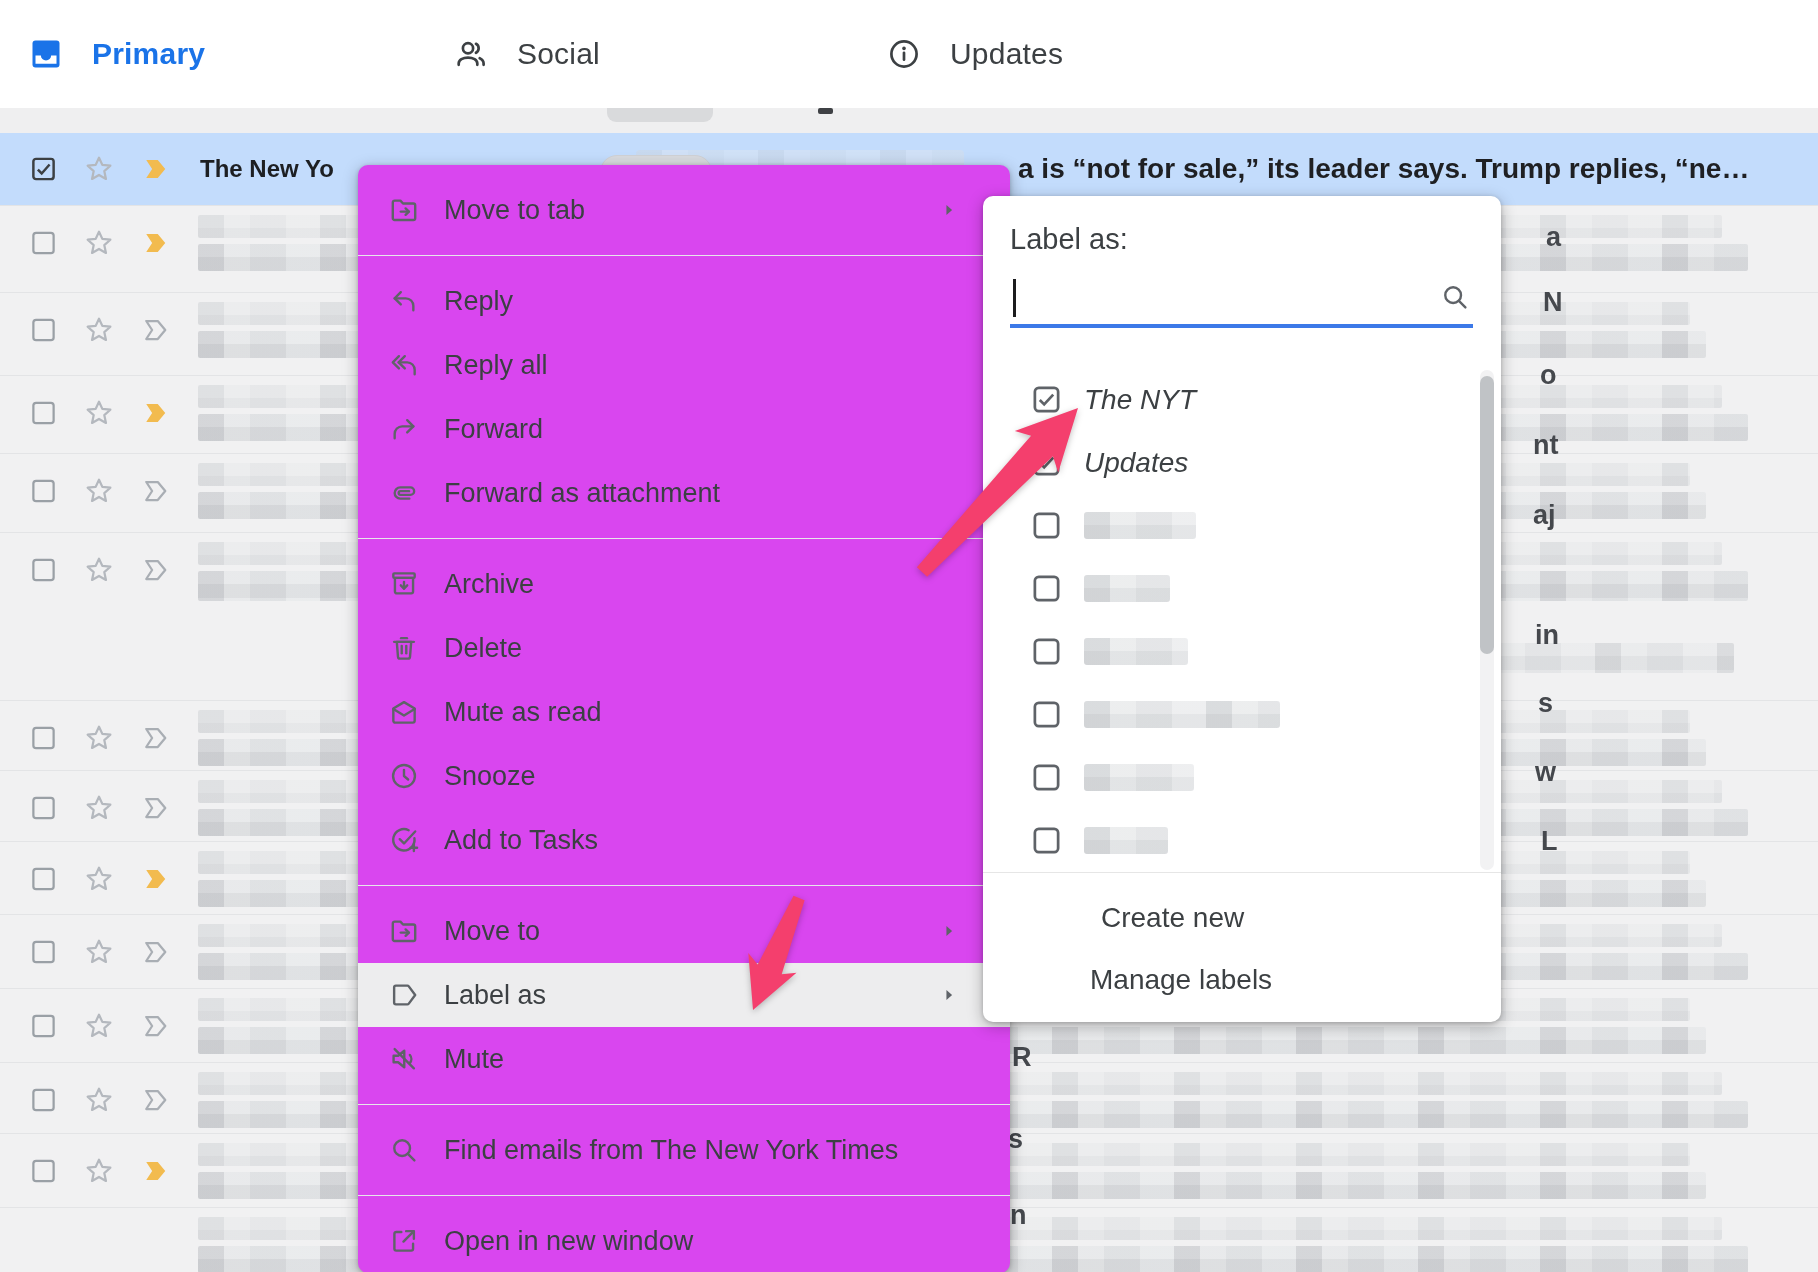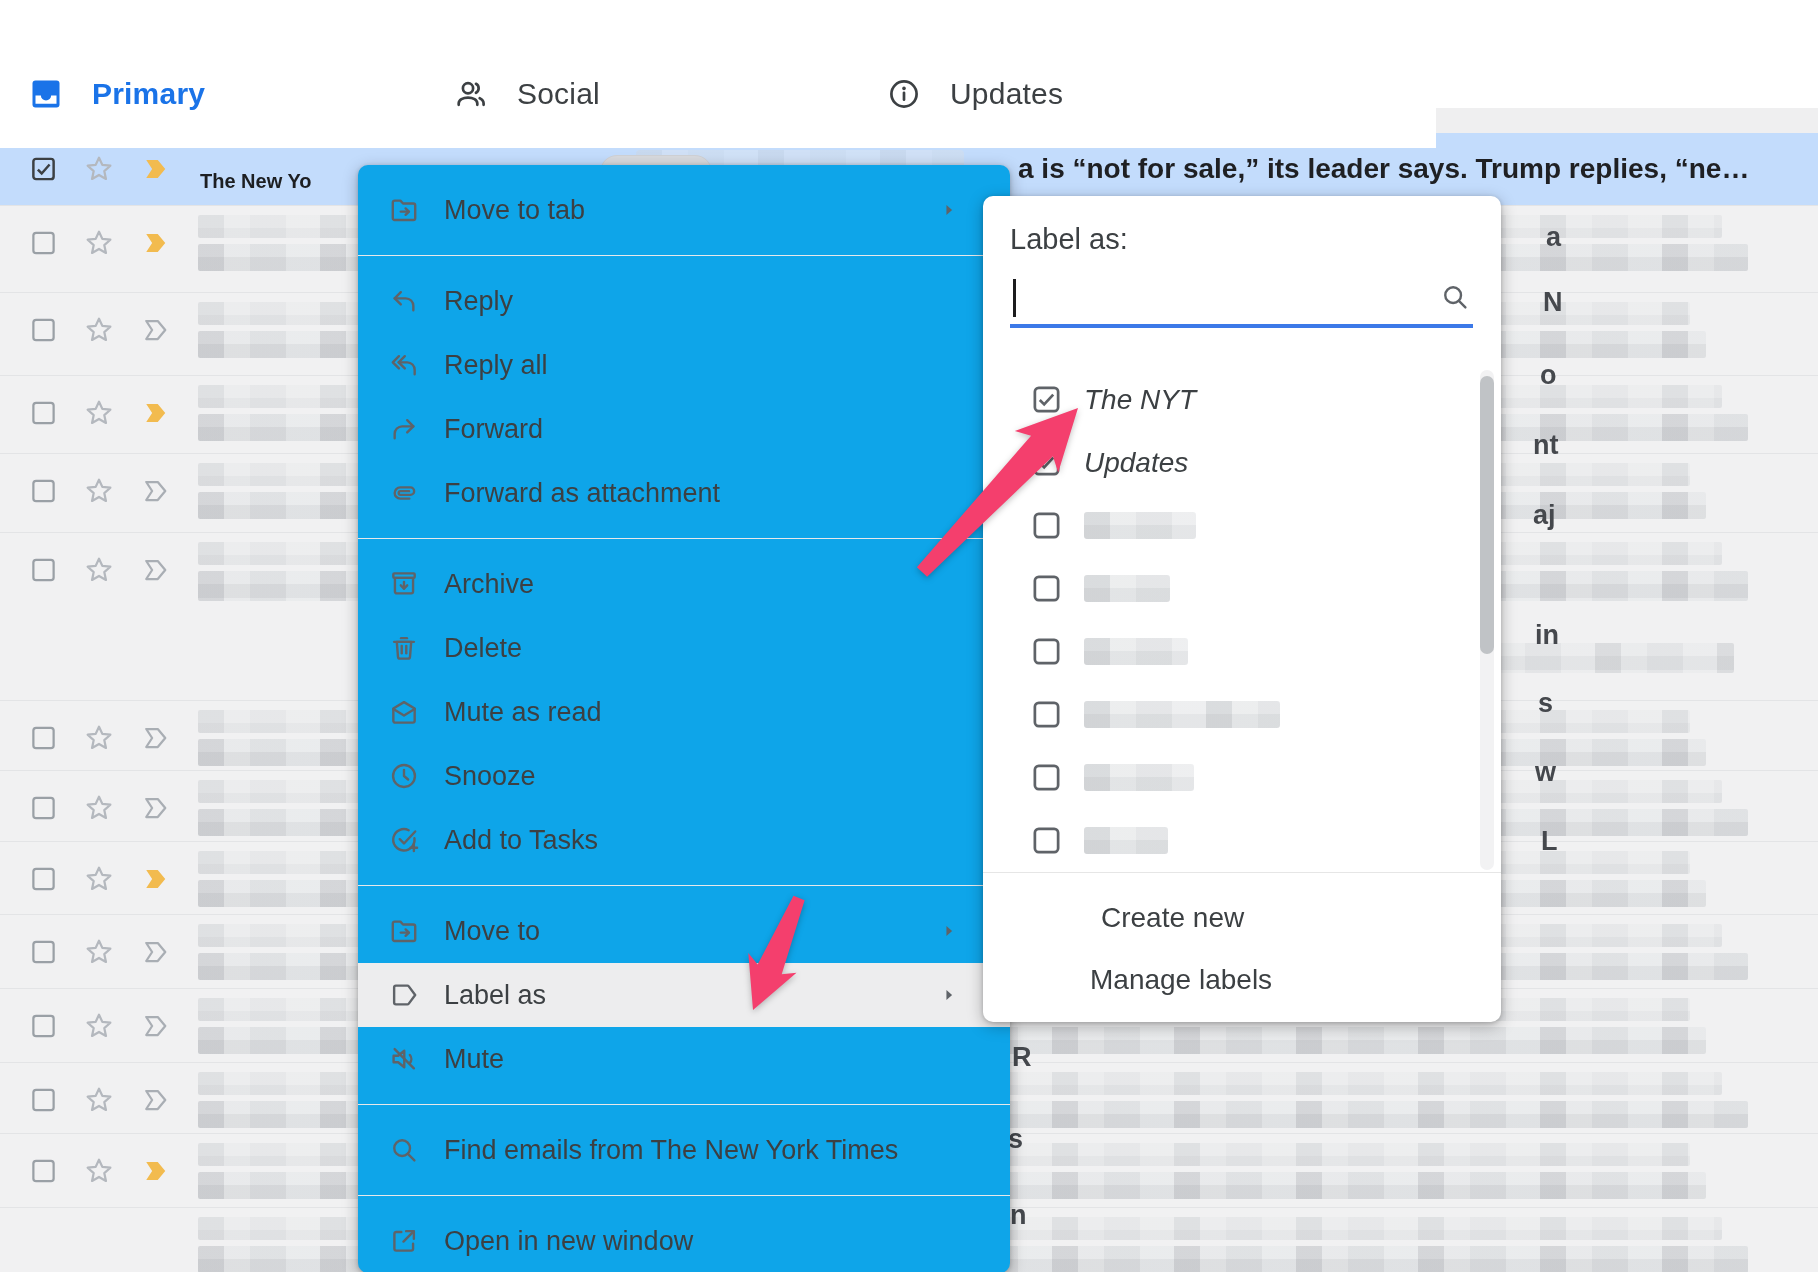--- a/index.html
+++ b/index.html
@@ -1,20 +1,20 @@
 <!DOCTYPE html>
 <html><head>
 <meta charset="utf-8">
 <style>
   html,body{margin:0;padding:0;background:#fff;}
   .stage{position:relative;width:1818px;height:1272px;overflow:hidden;background:#fff;
          font-family:"Liberation Sans","DejaVu Sans",sans-serif;}
 
   
-  .tabbar{position:absolute;left:0;top:0;width:1436px;height:108px;background:#fff;display:flex;z-index:2;margin-top:40px;}
+  .tabbar{position:absolute;left:0;top:0;width:1436px;height:108px;background:#fff;display:flex;z-index:2;}
   .tab{width:433px;display:flex;align-items:center;gap:28px;padding-left:20px;box-sizing:border-box;cursor:pointer;}
   .tab:first-child{padding-left:28px;}
   .tab .tlabel{font-size:30px;color:#3c4043;letter-spacing:.2px;}
   .tab.active .tlabel{color:#1a73e8;font-weight:bold;}
   .ticon{display:flex;align-items:center;}
   .tab-underline{position:absolute;left:8px;top:96px;width:398px;height:10px;border-radius:6px;background:#1967d2;}
 
   
   .strip{position:absolute;left:0;top:108px;width:1818px;height:25px;background:#efeff0;z-index:1;}
   .strip-pill{position:absolute;left:607px;top:0px;width:106px;height:14px;background:#d9dadc;border-radius:0 0 9px 9px;}
@@ -37,31 +37,31 @@
         repeating-linear-gradient(180deg, rgba(255,255,255,.14) 0 13px, rgba(120,125,132,.09) 13px 27px);
       border-radius:2px;}
   .b1{position:absolute;left:198px;top:9px;height:23px;right:128px;opacity:.55;}
   .b2{position:absolute;left:198px;top:38px;height:27px;right:70px;opacity:.9;}
   .row:nth-child(even) .b1{right:96px;}
   .row:nth-child(odd)  .b2{right:112px;}
   .row.tall .b2{height:30px;}
   .b3{position:absolute;left:985px;top:110px;height:30px;right:84px;opacity:.7;}
 
   .sender{position:absolute;left:200px;top:50%;transform:translateY(-50%);
-          font-size:20px;font-weight:bold;color:#1d1f22;white-space:nowrap;margin-top:12px;}
+          font-size:24px;font-weight:bold;color:#1d1f22;white-space:nowrap;}
   .subject{position:absolute;left:1018px;top:50%;transform:translateY(-50%);
            font-size:28px;font-weight:bold;color:#1f2023;white-space:nowrap;}
   .patch{position:absolute;left:636px;top:17px;width:328px;height:34px;opacity:.35;border-radius:4px;}
   .chip{position:absolute;left:600px;top:22px;width:112px;height:34px;background:#d8dade;
         border:1px solid #cfd1d5;border-radius:17px;box-sizing:border-box;}
 
   .frag{position:absolute;font-size:27px;font-weight:bold;color:#45484d;z-index:3;white-space:nowrap;}
 
   
-  .menu{position:absolute;left:358px;top:165px;width:652px;background:#0ea5e9;border-radius:10px;
+  .menu{position:absolute;left:358px;top:165px;width:652px;background:#d946ef;border-radius:10px;
         box-shadow:0 4px 16px rgba(0,0,0,.28),0 1px 4px rgba(0,0,0,.18);padding-top:13px;z-index:10;}
   .mitem{height:64px;display:flex;align-items:center;padding-left:30px;position:relative;cursor:pointer;}
   .mitem.highlighted{background:#ededee;}
   .micon{width:32px;display:flex;align-items:center;justify-content:center;line-height:0;}
   .mlabel{margin-left:24px;font-size:27px;color:#3c4043;white-space:nowrap;}
   .marrow{position:absolute;right:50px;top:50%;transform:translateY(-50%);line-height:0;}
   .mdivider{height:1px;background:#e7e8ea;margin:13px 0;}
 
   
   .panel{position:absolute;left:983px;top:196px;width:518px;height:826px;background:#fff;border-radius:10px;

